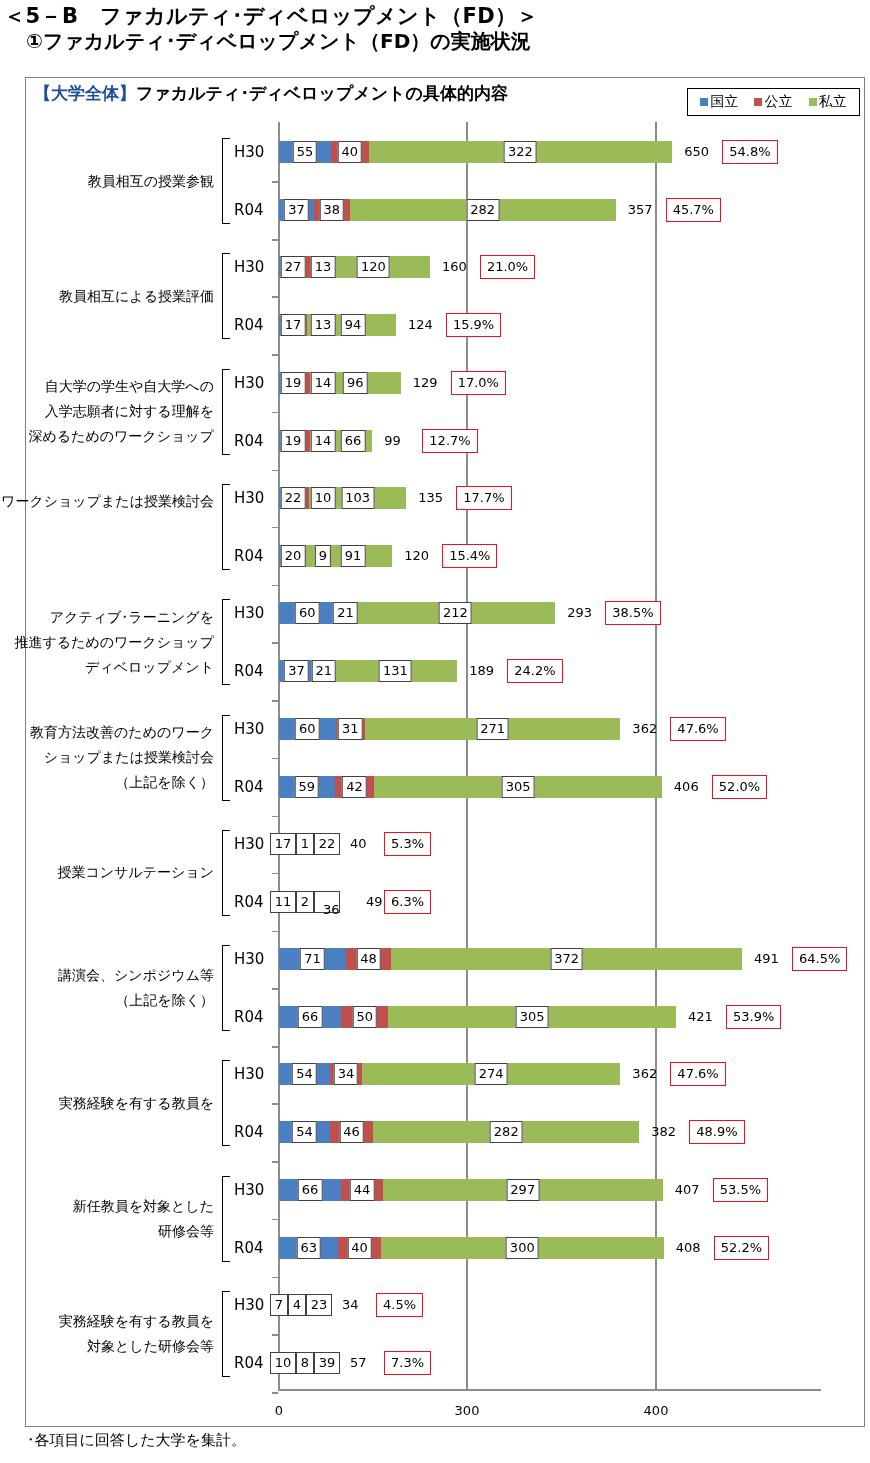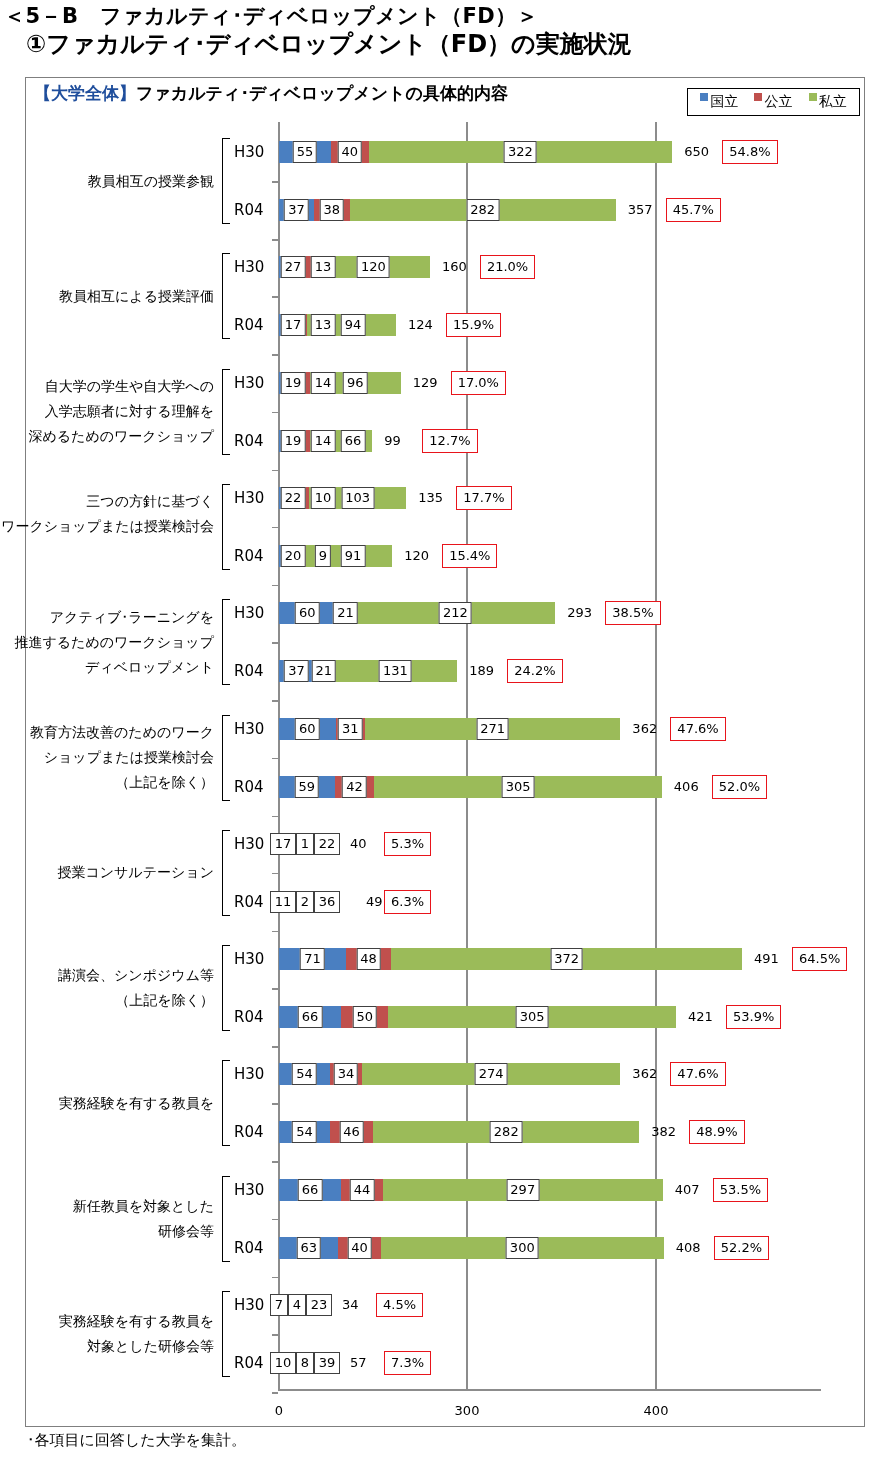--- a/index.html
+++ b/index.html
@@ -1,23 +1,23 @@
 <!DOCTYPE html>
 <html><head>
 <meta charset="utf-8">
 <style>
   html,body{margin:0;padding:0;background:#fff;}
   body{width:870px;height:1463px;position:relative;overflow:hidden;font-family:"DejaVu Sans","Liberation Sans",sans-serif;color:#000;}
   .t1{position:absolute;left:4px;top:2px;font-size:21px;font-weight:bold;letter-spacing:0.5px;white-space:nowrap;}
-  .t2{position:absolute;left:26px;top:28px;font-size:24px;font-weight:bold;white-space:nowrap;}
+  .t2{position:absolute;left:26px;top:28px;font-size:20px;font-weight:bold;white-space:nowrap;}
   .frame{position:absolute;left:25px;top:77px;width:840px;height:1350px;border:1.5px solid #7f7f7f;box-sizing:border-box;}
   .ctitle{position:absolute;left:34px;top:82px;font-size:17px;font-weight:bold;white-space:nowrap;}
   .ctitle .hl{color:#1f4e9c;}
   .legend{position:absolute;left:687px;top:88px;width:173px;height:28px;border:1.5px solid #000;box-sizing:border-box;display:flex;align-items:center;justify-content:space-around;font-size:14px;padding:0 4px;}
-  .lg{display:flex;align-items:flex-start;gap:2px;}
+  .lg{display:flex;align-items:center;gap:2px;}
   .sw{width:8px;height:8px;display:inline-block;}
   .grid{position:absolute;top:122px;height:1268px;width:2px;background:#8c8c8c;}
   .axis{position:absolute;left:278px;top:122px;width:2px;height:1268px;background:#8c8c8c;}
   .xaxis{position:absolute;left:278px;top:1389px;width:543px;height:2px;background:#8c8c8c;}
   .xtick{position:absolute;top:1403px;font-size:13px;transform:translateX(-50%);}
   .ytick{position:absolute;left:272px;width:6px;height:1.5px;background:#8c8c8c;}
   .cat{position:absolute;right:656px;text-align:right;font-size:14px;line-height:25px;white-space:nowrap;}
   .brk{position:absolute;left:222px;width:8px;border:1.5px solid #000;border-right:none;box-sizing:border-box;}
   .yr{position:absolute;left:234px;font-size:15px;line-height:22px;}
   .bar{position:absolute;height:22px;}
@@ -130,21 +130,20 @@
     <div class="bar" style="left:310.119px;top:429.6px;width:62.238px;background:#9bbb59"></div>
     <div class="lbl" style="left:293px;top:429.6px">19</div>
     <div class="lbl" style="left:323px;top:429.6px">14</div>
     <div class="lbl" style="left:353px;top:429.6px">66</div>
     <div class="tot" style="left:384.35699999999997px;top:429.6px">99</div>
     <div class="pct" style="left:422.35699999999997px;top:428.6px">12.7%</div>
     <div class="ytick" style="top:526.9px"></div>
     <div class="ytick" style="top:584.9px"></div>
     <div class="brk" style="top:483.9px;height:86px"></div>
     <div class="cat" style="top:489.4px">
-      <div>三つの方針に基づく</div>
       <div>ワークショップまたは授業検討会</div>
     </div>
     <div class="yr" style="top:486.9px">H30</div>
     <div class="bar" style="left:279px;top:486.9px;width:20.746px;background:#4a7fc1"></div>
     <div class="bar" style="left:299.746px;top:486.9px;width:9.43px;background:#c0504d"></div>
     <div class="bar" style="left:309.176px;top:486.9px;width:97.12899999999999px;background:#9bbb59"></div>
     <div class="lbl" style="left:293px;top:486.9px">22</div>
     <div class="lbl" style="left:323px;top:486.9px">10</div>
     <div class="lbl" style="left:357.7405px;top:486.9px">103</div>
     <div class="tot" style="left:418.305px;top:486.9px">135</div>
@@ -224,21 +223,21 @@
     <div class="lbl" style="left:305px;top:832.8px;width:18px;padding:0">1</div>
     <div class="lbl" style="left:327px;top:832.8px;width:26px;padding:0">22</div>
     <div class="tot" style="left:350px;top:832.8px">40</div>
     <div class="pct" style="left:384px;top:831.8px">5.3%</div>
     <div class="yr" style="top:890.8px">R04</div>
     <div class="bar" style="left:279px;top:890.8px;width:10.373px;background:#4a7fc1"></div>
     <div class="bar" style="left:289.373px;top:890.8px;width:1.886px;background:#c0504d"></div>
     <div class="bar" style="left:291.259px;top:890.8px;width:33.948px;background:#9bbb59"></div>
     <div class="lbl" style="left:283px;top:890.8px;width:26px;padding:0">11</div>
     <div class="lbl" style="left:305px;top:890.8px;width:18px;padding:0">2</div>
-    <div class="lbl" style="left:327px;top:890.8px;width:26px;padding:0">36</div>
+    <div class="lbl" style="left:327px;top:890.8px;width:26px;padding:8px">36</div>
     <div class="tot" style="left:366px;top:890.8px">49</div>
     <div class="pct" style="left:384px;top:889.8px">6.3%</div>
     <div class="ytick" style="top:988.1px"></div>
     <div class="ytick" style="top:1046.1px"></div>
     <div class="brk" style="top:945.1px;height:86px"></div>
     <div class="cat" style="top:963.1px">
       <div>講演会、シンポジウム等</div>
       <div>（上記を除く）</div>
     </div>
     <div class="yr" style="top:948.1px">H30</div>

